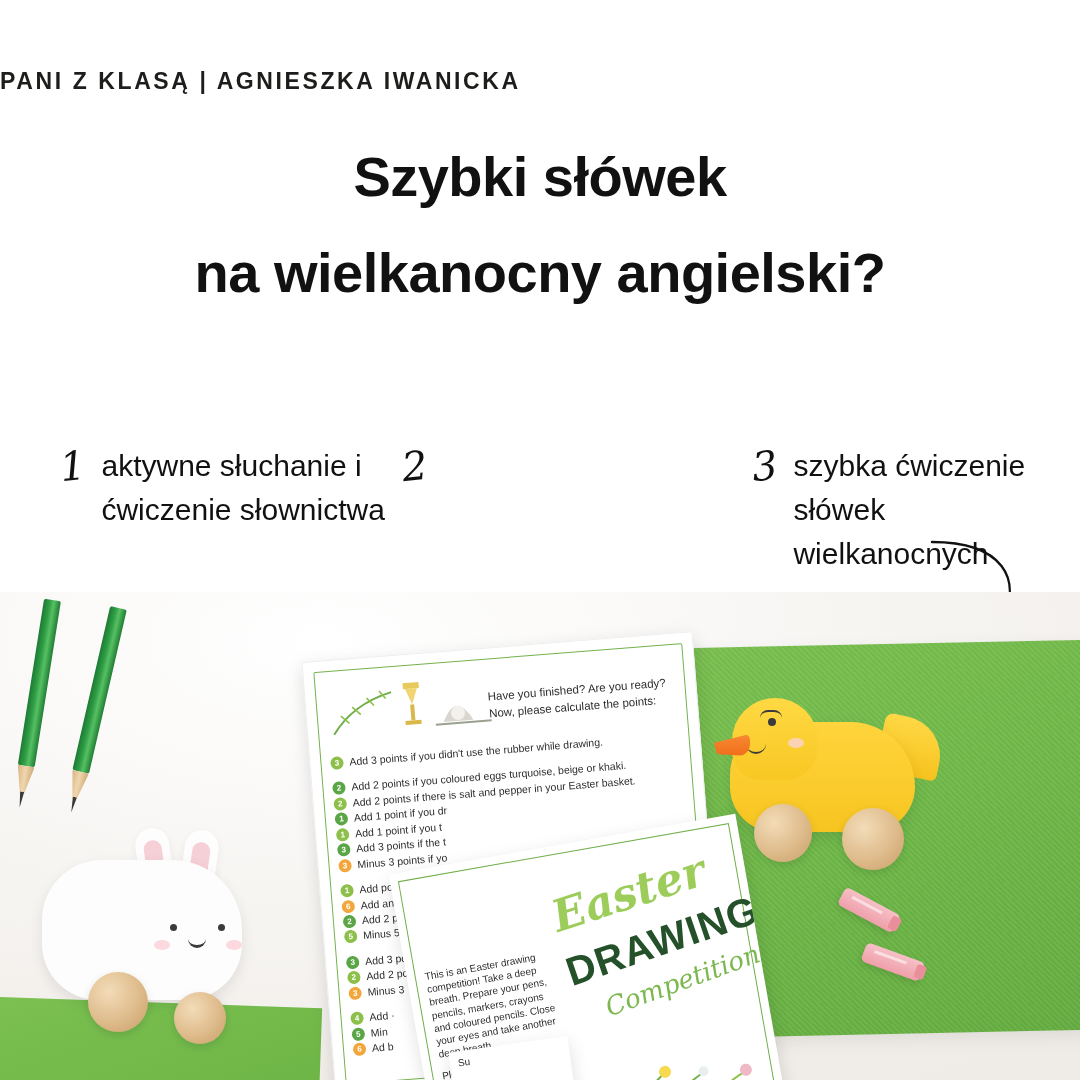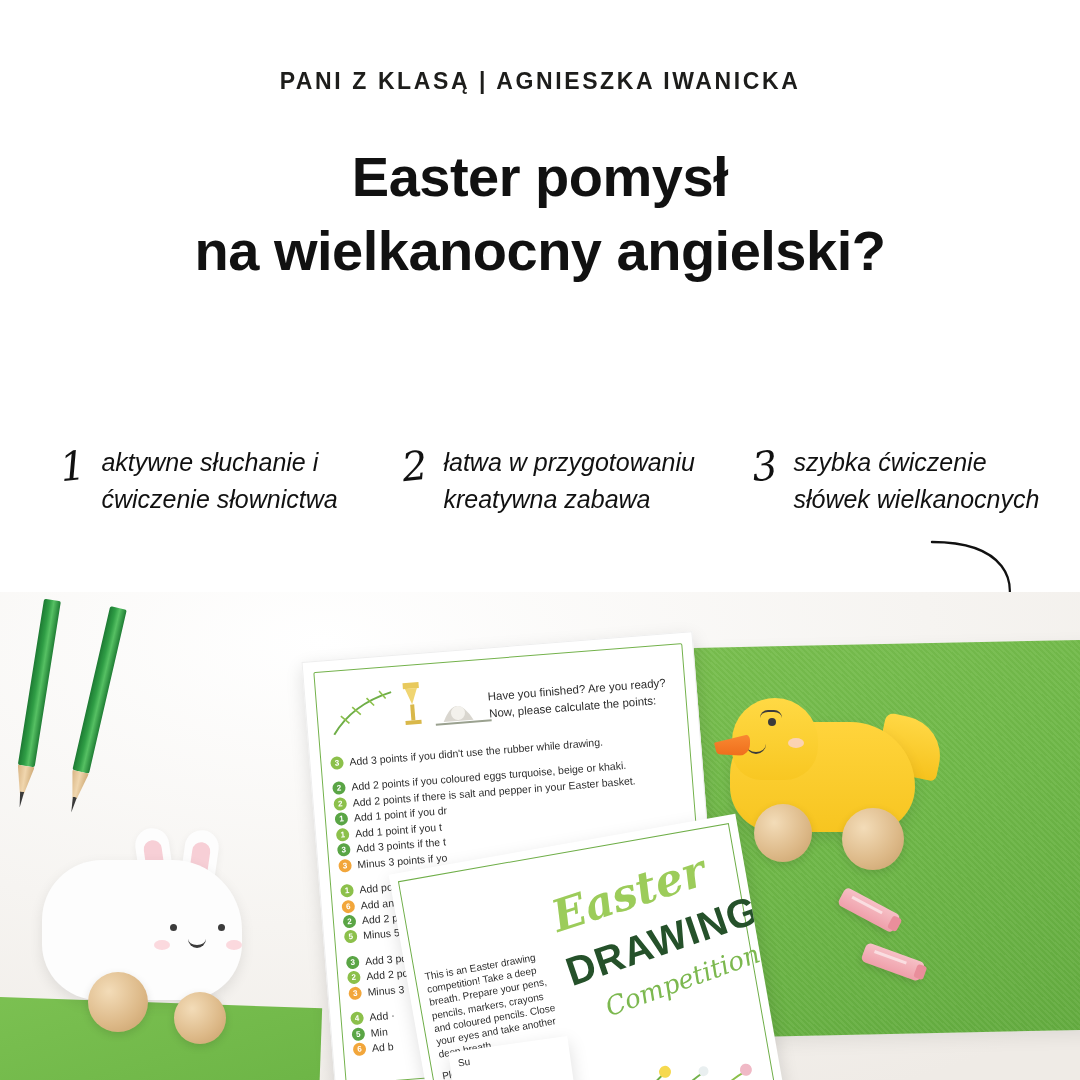--- a/index.html
+++ b/index.html
@@ -7,32 +7,31 @@
     width: 1080px; height: 1080px;
     font-family: "Liberation Sans", sans-serif;
     background: #ffffff;
     overflow: hidden;
   }
   .page { position: relative; width: 1080px; height: 1080px; background:#fff; }
 
   
   .brandline {
     position: absolute; top: 68px; left: 0; width: 1080px;
-    text-align: center;
     font-size: 23px; letter-spacing: 2.6px; font-weight: 700;
     color: #1d1d1b;
     white-space: nowrap;
   }
   .headline {
     position: absolute; top: 140px; left: 0; width: 1080px;
     text-align: center;
     font-size: 56px; line-height: 1.32; font-weight: 700;
     color: #111111; letter-spacing: -0.5px;
   }
-  .headline .l2 { display:block; }
+  .headline .l2 { display:block;margin-top:22px; }
 
   
   .banner {
     position: absolute; left: 74px; top: 331px;
     width: 936px; height: 73px;
     background: #8cc04b;
     display: flex; align-items: center; justify-content: center;
   }
   .banner-text {
     color: #ffffff; font-size: 27px; font-weight: 400; letter-spacing: 0.2px;
@@ -45,21 +44,21 @@
   .benefit .num {
     font-family: "DejaVu Serif", serif;
     font-style: italic;
     font-size: 40px;
     line-height: 1;
     color: #111;
     margin-right: 16px;
     transform: translateY(2px) rotate(-6deg);
   }
   .benefit .txt {
-    font-size: 25px; line-height: 1.47; color: #111; font-weight: 400; font-style: italic;
+    font-size: 30px; line-height: 1.47; color: #111; font-weight: 400;
   }
   #b1 { left: 60px;  top: 4px; width: 330px; }
   #b2 { left: 402px; top: 4px; width: 300px; }
   #b3 { left: 752px; top: 4px; width: 310px; }
 
   
   .arrow { position: absolute; right: 42px; top: 96px; width: 120px; height: 110px; }
 
   
   .photo {
@@ -256,33 +255,32 @@
   }
 </style>
 </head>
 <body>
 
 <div class="page">
 
   <div class="brandline">PANI Z KLASĄ  |  AGNIESZKA IWANICKA</div>
 
   <div class="headline">
-    <span class="l1">Easter pomysł</span>
+    <span class="l1">Szybki słówek</span>
     <span class="l2">na wielkanocny angielski?</span>
   </div>
 
 
   <div class="benefits">
     <div class="benefit" id="b1">
       <span class="num">1</span>
       <span class="txt">aktywne słuchanie i ćwiczenie słownictwa</span>
     </div>
     <div class="benefit" id="b2">
       <span class="num">2</span>
-      <span class="txt">łatwa w przygotowaniu kreatywna zabawa</span>
     </div>
     <div class="benefit" id="b3">
       <span class="num">3</span>
       <span class="txt">szybka ćwiczenie słówek wielkanocnych</span>
     </div>
 
     <svg class="arrow" viewBox="0 0 120 110">
       <path d="M14 6 C 80 6, 112 40, 78 96" fill="none" stroke="#111" stroke-width="2.4" stroke-linecap="round"></path>
       <path d="M78 96 L 70 74 M78 96 L 96 84" fill="none" stroke="#111" stroke-width="2.4" stroke-linecap="round"></path>
     </svg>

